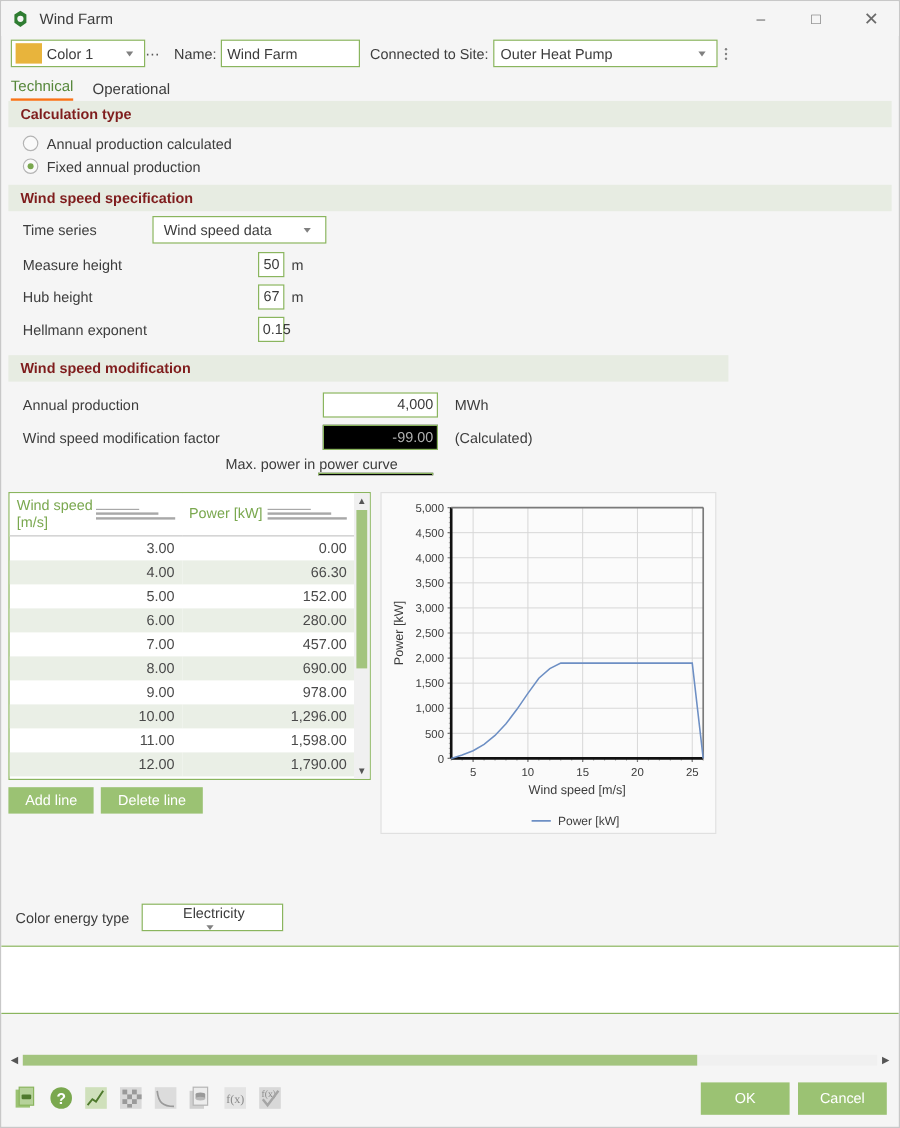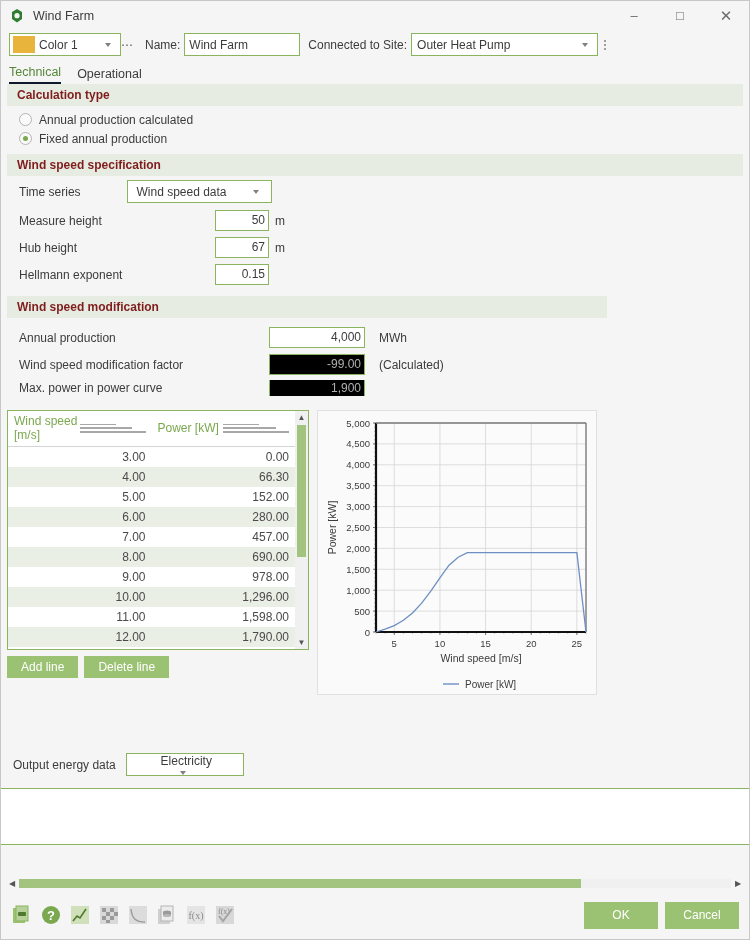--- a/index.html
+++ b/index.html
@@ -71,21 +71,21 @@
     height:23px; display:flex; align-items:center;
     padding:0 2px 0 5px; font-size:12px;
   }
   .combo .cv { flex:1; }
   #site-combo { width:187px;justify-content:center; }
   .grip-dots { width:9px; display:flex; flex-direction:column; align-items:center; gap:2px; margin-left:2px;}
   .grip-dots i { width:2px;height:2px;background:#808080;display:block;border-radius:50%;}
   
   .tabs { height:25px; min-height:25px; display:flex; align-items:flex-end; padding-left:8px; gap:16px; }
   .tab { font-size:12.5px; color:#3c3c3c; padding-bottom:3px; }
-  .tab.active { color:#56873a; border-bottom:2px solid #0f172a;text-align:center; }
+  .tab.active { color:#56873a; border-bottom:2px solid #f97316;text-align:center; }
   
   .body-area { flex:1; position:relative; overflow:hidden; }
   .section-hd {
     background:#e7ece2; color:#7f1d1d;
     font-weight:bold; font-size:12px;
     padding:4px 0 4px 10px;
     margin:0 6px;
   }
   .section-body { padding:4px 0 6px 12px; margin:0 6px; }
   .radio-row { display:flex; align-items:center; height:19px; }
@@ -96,21 +96,21 @@
   }
   .radio.on::after{
     content:""; position:absolute; left:3px; top:3px;
     width:5px;height:5px;border-radius:50%;background:#7aa84f;
   }
   .radio-row span { font-size:12px; }
   .field-row { display:flex; align-items:center; height:23px; margin-bottom:4px; }
   .field-row > .fl { width:108px; font-size:12px; }
   .numbox {
     border:1px solid #8ab55e; background:#fff;
-    height:21px; width:54px; text-align:right;
+    height:21px; width:22px; text-align:right;
     padding:0 3px; font-size:12px; line-height:19px;
   }
   .unit { margin-left:6px; font-size:12px; }
   .wide-num { width:96px; }
   .numbox.disabled { background:#000000; color:#b0b0b0; }
   
   .tc-wrap { display:flex; padding:4px 6px 0 6px; gap:8px; }
   .tbl-col { width:302px; }
   .tbl-outer { border:1px solid #8ab55e; height:240px; display:flex; background:#fff; }
   .tbl-inner { flex:1; overflow:hidden; }
@@ -253,21 +253,21 @@
       <div class="field-row" style="margin-top:4px;">
         <div class="fl" style="width:250px;">Annual production</div>
         <div class="numbox wide-num">4,000</div>
         <div class="unit" style="margin-left:14px;">MWh</div>
       </div>
       <div class="field-row" style="margin-top:4px;">
         <div class="fl" style="width:250px;">Wind speed modification factor</div>
         <div class="numbox wide-num disabled">-99.00</div>
         <div class="unit" style="margin-left:14px;">(Calculated)</div>
       </div>
-      <div class="field-row" style="margin-top:4px;height:16px;overflow:hidden;">
+      <div class="field-row" style="margin-top:4px;height:16px;overflow:hidden;flex-direction:column;">
         <div class="fl" style="width:250px;">Max. power in power curve</div>
         <div class="numbox wide-num disabled">1,900</div>
       </div>
     </div>
 
     <div class="tc-wrap">
       <div class="tbl-col">
         <div class="tbl-outer">
           <div class="tbl-inner">
             <table class="grid">
@@ -489,21 +489,21 @@
             <polyline points="52.00,215.00 61.13,212.23 70.26,208.65 79.39,203.30 88.52,195.90 97.65,186.16 106.78,174.12 115.91,160.83 125.04,148.20 134.17,140.18 143.30,135.58 152.43,135.58 161.57,135.58 170.70,135.58 179.83,135.58 188.96,135.58 198.09,135.58 207.22,135.58 216.35,135.58 225.48,135.58 234.61,135.58 243.74,135.58 252.87,135.58 262.00,215.00" fill="none" stroke="#6d8fc4" stroke-width="1.3"></polyline>
             <text x="157" y="245" text-anchor="middle" font-size="10.5" fill="#3c3c3c" font-family="Liberation Sans, sans-serif">Wind speed [m/s]</text>
             <text x="12" y="110.5" text-anchor="middle" font-size="10.5" fill="#3c3c3c" font-family="Liberation Sans, sans-serif" transform="rotate(-90 12 110.5)">Power [kW]</text>
             <line x1="119" y1="267" x2="135" y2="267" stroke="#6d8fc4" stroke-width="1.4"></line>
             <text x="141" y="270.5" font-size="10" fill="#3c3c3c" font-family="Liberation Sans, sans-serif">Power [kW]</text>
           </svg>
       </div>
     </div>
 
     <div class="out-row">
-      <div class="fl">Output energy data</div>
+      <div class="fl">Color energy type</div>
       <div class="combo" id="out-combo">
         <div class="cv">Electricity</div>
         <div class="caret-sm"></div>
       </div>
     </div>
 
     <div class="white-panel"></div>
   </div>
 
   <div class="hscroll-row">

